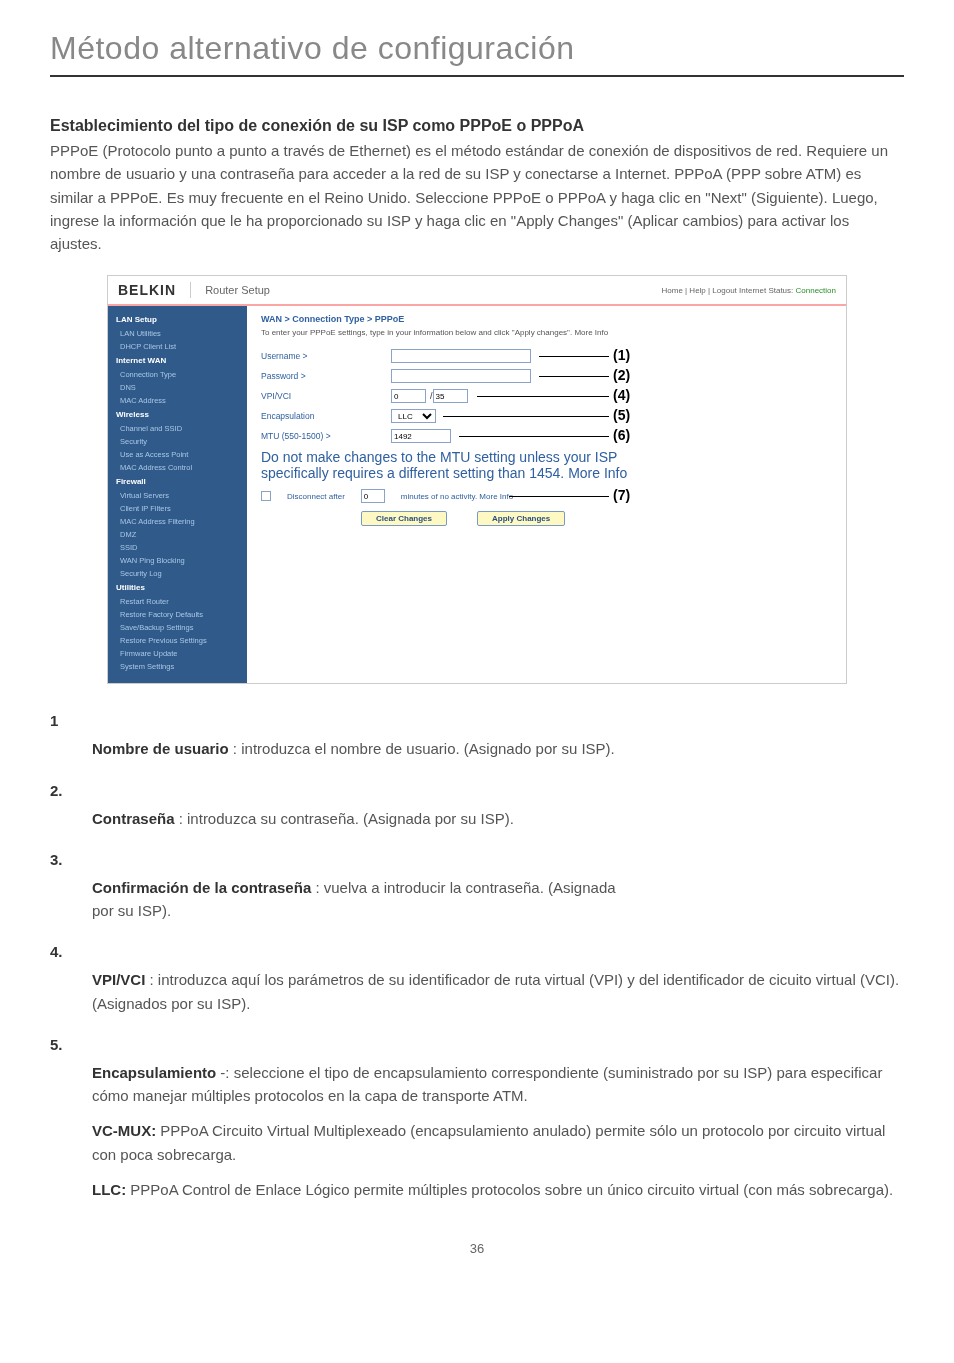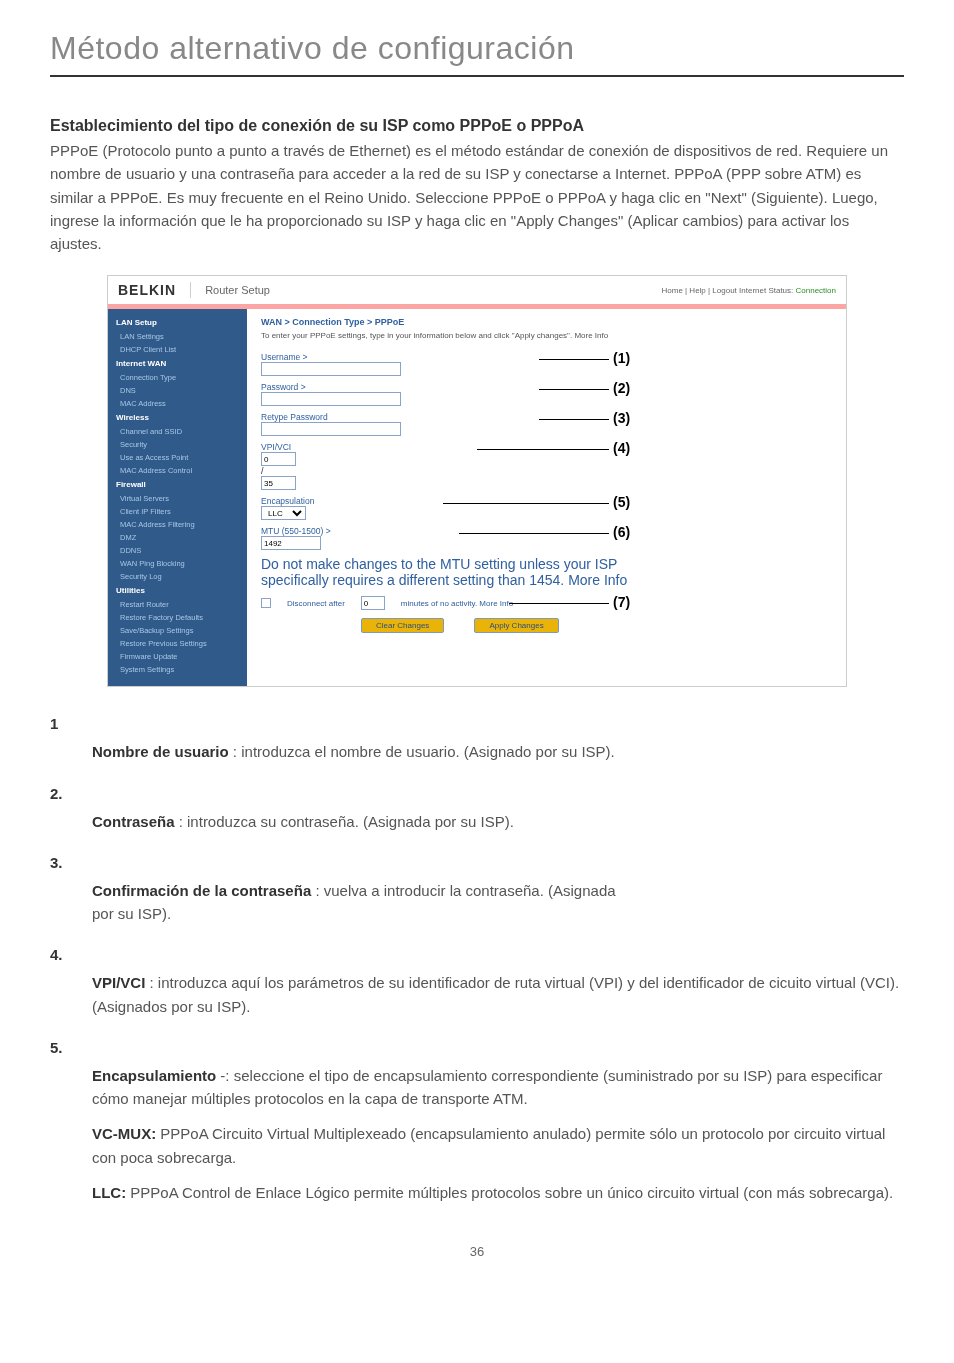--- a/index.html
+++ b/index.html
@@ -43,21 +43,21 @@
     background: #fff;
     font-size: 9px;
     display: flex;
     flex-direction: column;
   }
   .shot-top {
     display: flex;
     align-items: center;
     justify-content: space-between;
     padding: 6px 10px;
-    border-bottom: 5px solid #fca5a5;
+    border-bottom: 2px solid #fca5a5;
   }
   .shot-brand {
     font-family: Arial, sans-serif;
     font-size: 14px;
     font-weight: bold;
     color: #333;
     letter-spacing: 1px;
   }
   .shot-routersetup {
     font-size: 11px;
@@ -100,23 +100,23 @@
     font-size: 9px;
     margin-bottom: 4px;
   }
   .subtext {
     color: #555;
     font-size: 8px;
     margin-bottom: 12px;
   }
   .form-row {
     display: flex;
+    align-items: center;
     margin-bottom: 6px;
     position: relative;
-    flex-direction: column;
   }
   .form-label {
     width: 130px;
     color: #3060a0;
     font-size: 8.5px;
   }
   .form-input {
     border: 1px solid #8aa3c6;
     height: 14px;
     width: 140px;
@@ -142,25 +142,26 @@
     color: #3060a0;
     font-size: 14px;
     margin: 4px 0 8px 0;
     max-width: 380px;
   }
   .disconnect-row { display:flex; align-items:center; gap:16px; font-size:8px; color:#3060a0; margin-bottom:8px;}
   .chk { width:10px; height:10px; border:1px solid #8aa3c6; display:inline-block;}
   .btn-row { display:flex; gap:30px; margin-left:100px; margin-top:6px;}
   .btn {
     border:1px solid #7a9ac4;
-    background:#eab308;
+    background:#fef9c3;
     padding:2px 14px;
     font-size:8px;
     color:#2b4f80;
     border-radius:2px;
+    font-weight:bold;
   }
   
   .num-list {
     list-style: none;
     padding: 0;
     margin-top: 10px;
   }
   .num-list > li {
     display: flex;
     margin-bottom: 18px;
@@ -206,37 +207,37 @@
       <span style="border-left:1px solid #ccc; height:16px;"></span>
       <span class="shot-routersetup">Router Setup</span>
     </div>
     <div class="shot-toplinks">
       <span>Home | Help | Logout   Internet Status: </span><span class="conn">Connection</span>
     </div>
   </div>
   <div class="shot-body">
     <div class="shot-sidebar">
       <div class="hdr">LAN Setup</div>
-      <div class="itm">LAN Settings</div>
+      <div class="itm">LAN Utilities</div>
       <div class="itm">DHCP Client List</div>
       <div class="hdr">Internet WAN</div>
       <div class="itm">Connection Type</div>
       <div class="itm">DNS</div>
       <div class="itm">MAC Address</div>
       <div class="hdr">Wireless</div>
       <div class="itm">Channel and SSID</div>
       <div class="itm">Security</div>
       <div class="itm">Use as Access Point</div>
       <div class="itm">MAC Address Control</div>
       <div class="hdr">Firewall</div>
       <div class="itm">Virtual Servers</div>
       <div class="itm">Client IP Filters</div>
       <div class="itm">MAC Address Filtering</div>
       <div class="itm">DMZ</div>
-      <div class="itm">DDNS</div>
+      <div class="itm">SSID</div>
       <div class="itm">WAN Ping Blocking</div>
       <div class="itm">Security Log</div>
       <div class="hdr">Utilities</div>
       <div class="itm">Restart Router</div>
       <div class="itm">Restore Factory Defaults</div>
       <div class="itm">Save/Backup Settings</div>
       <div class="itm">Restore Previous Settings</div>
       <div class="itm">Firmware Update</div>
       <div class="itm">System Settings</div>
     </div>
@@ -250,26 +251,20 @@
         <span class="callout-line" style="left:278px; width:70px; top:7px;"></span>
         <span class="callout" style="left:352px; top:-2px;">(1)</span>
       </div>
       <div class="form-row">
         <span class="form-label">Password &gt;</span>
         <input class="form-input" type="password" style="">
         <span class="callout-line" style="left:278px; width:70px; top:7px;"></span>
         <span class="callout" style="left:352px; top:-2px;">(2)</span>
       </div>
       <div class="form-row">
-        <span class="form-label">Retype Password</span>
-        <input class="form-input" type="password" style="">
-        <span class="callout-line" style="left:278px; width:70px; top:7px;"></span>
-        <span class="callout" style="left:352px; top:-2px;">(3)</span>
-      </div>
-      <div class="form-row">
         <span class="form-label">VPI/VCI</span>
         <input class="form-input small" value="0" style="">
         <span style="width:4px;"></span>/
         <input class="form-input small" value="35" style="">
         <span class="callout-line" style="left:216px; width:132px; top:7px;"></span>
         <span class="callout" style="left:352px; top:-2px;">(4)</span>
       </div>
       <div class="form-row">
         <span class="form-label">Encapsulation</span>
         <select class="form-input sel"><option>LLC</option></select>

